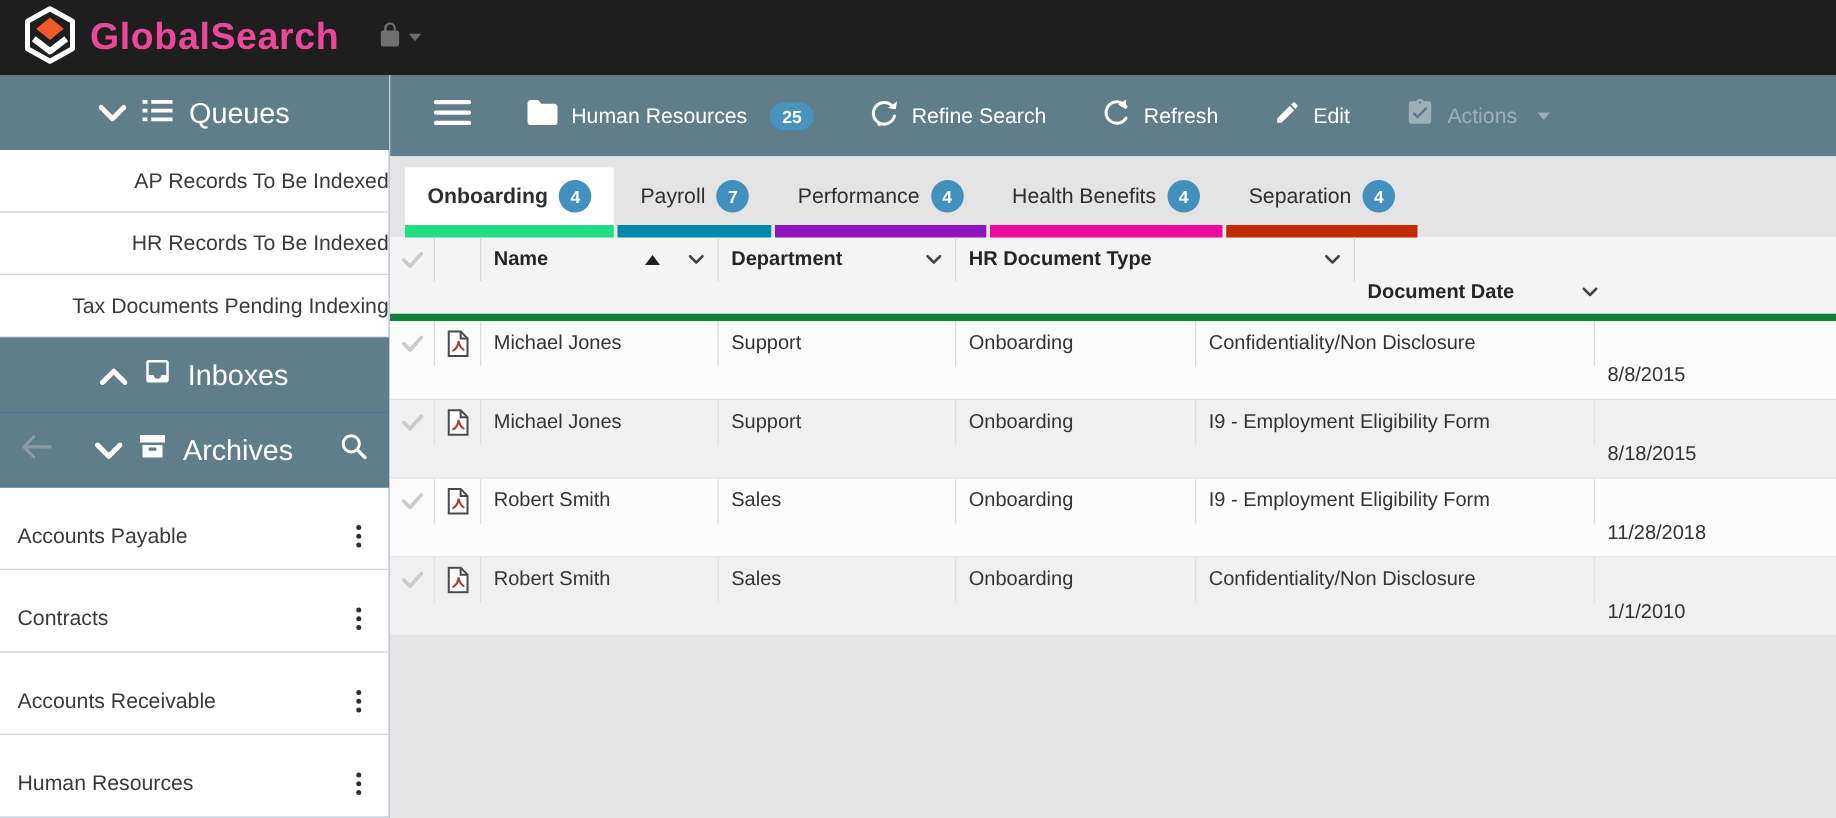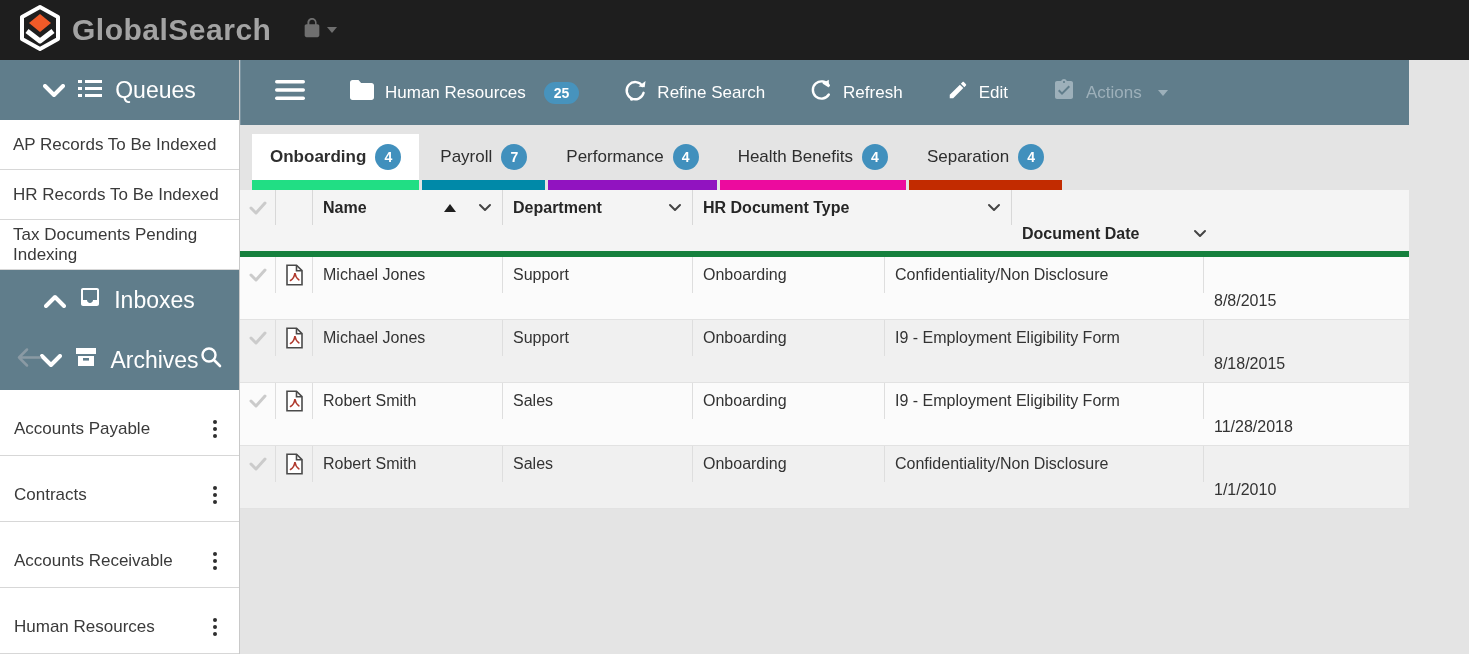--- a/index.html
+++ b/index.html
@@ -2,33 +2,33 @@
 <html><head>
 <meta charset="utf-8">
 <style>
   * { margin:0; padding:0; box-sizing:border-box; }
   html,body { width:1469px; height:654px; overflow:hidden;
     font-family:"Liberation Sans", sans-serif; background:#e4e4e4; }
 
   
   .topbar { height:60px; background:#1e1e1e; display:flex; align-items:center; padding-left:18px; }
   .brand { display:flex; align-items:center; gap:10px; }
-  .brand-title { color:#a3a3a3; font-size:30px; font-weight:700; letter-spacing:.5px; }
+  .brand-title { color:#ec4899; font-size:30px; font-weight:700; letter-spacing:.5px; }
   .lock-wrap { margin-left:30px; display:flex; align-items:center; gap:4px; cursor:pointer; }
   .lock-caret { width:0; height:0; border-left:5px solid transparent; border-right:5px solid transparent; border-top:6px solid #6f6f6f; }
 
   
   .shell { display:flex; height:594px; }
-  .sidebar { width:240px; background:#1d4ed8; flex:none; border-right:1px solid #c9c9c9; }
+  .sidebar { width:312px; background:#1d4ed8; flex:none; border-right:1px solid #c9c9c9; }
   .main { width:1169px; flex:none; background:#e4e4e4; }
 
   
   .side-header { height:60px; background:#607d8b; color:#fff; display:flex; align-items:center; justify-content:center; gap:12px; font-size:23px; cursor:pointer; position:relative; }
   .side-header svg { flex:none; }
-  .side-item { height:50px; display:flex; align-items:center; padding-left:13px; font-size:17px; color:#3a3a3a; border-bottom:1px solid #d7d7d7; background:#fff; cursor:pointer; }
+  .side-item { height:50px; display:flex; align-items:center; padding-left:13px; font-size:17px; color:#3a3a3a; border-bottom:1px solid #d7d7d7; background:#fff; cursor:pointer;justify-content:flex-end; }
   .archive-item { height:66px; display:flex; align-items:center; justify-content:space-between; padding:12px 16px 0 14px; font-size:17px; color:#3a3a3a; border-bottom:1px solid #d7d7d7; background:#fff; cursor:pointer; }
   .kebab { display:flex; flex-direction:column; gap:3px; padding:4px 6px; cursor:pointer; }
   .kebab i { width:4px; height:4px; border-radius:50%; background:#2e2e2e; display:block; }
   .arch-left { position:absolute; left:16px; top:50%; transform:translateY(-50%); }
   .arch-search { position:absolute; right:16px; top:50%; transform:translateY(-50%); cursor:pointer; }
 
   
   .toolbar { height:65px; background:#607d8b; display:flex; align-items:center; color:#fff; font-size:17px; padding-left:34px; border-left:1px solid #7a93a0; }
   .tool-btn { display:flex; align-items:center; gap:10px; cursor:pointer; white-space:nowrap; }
   .tool-gap { width:44px; flex:none; }

